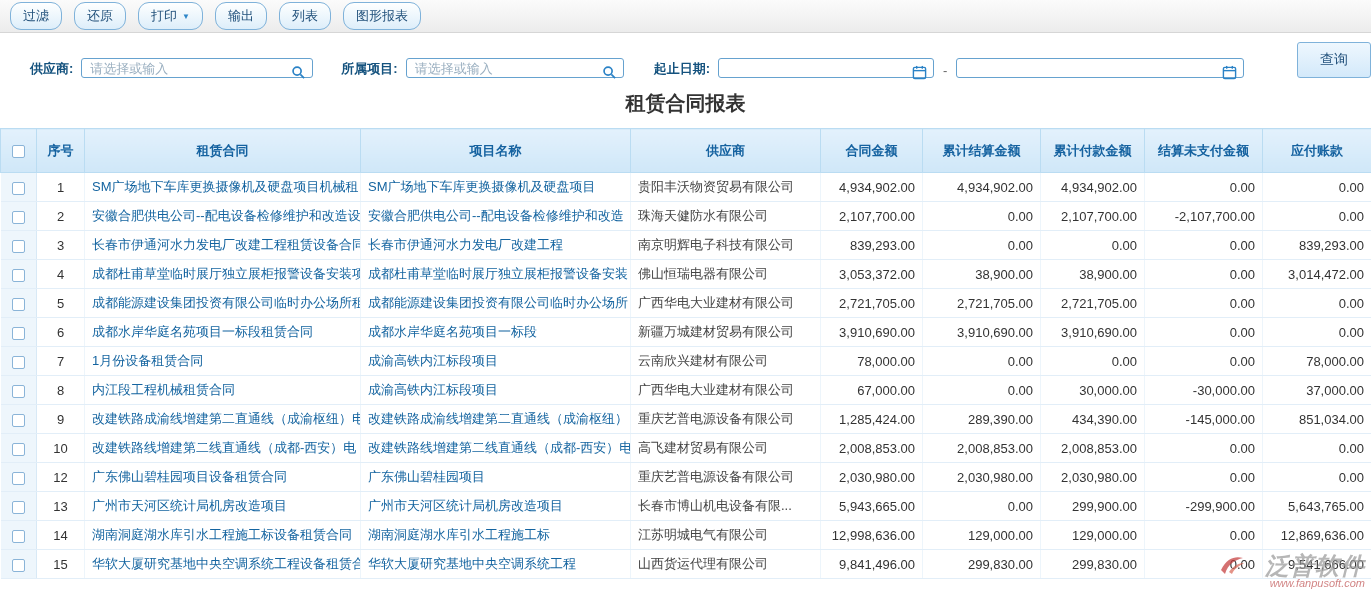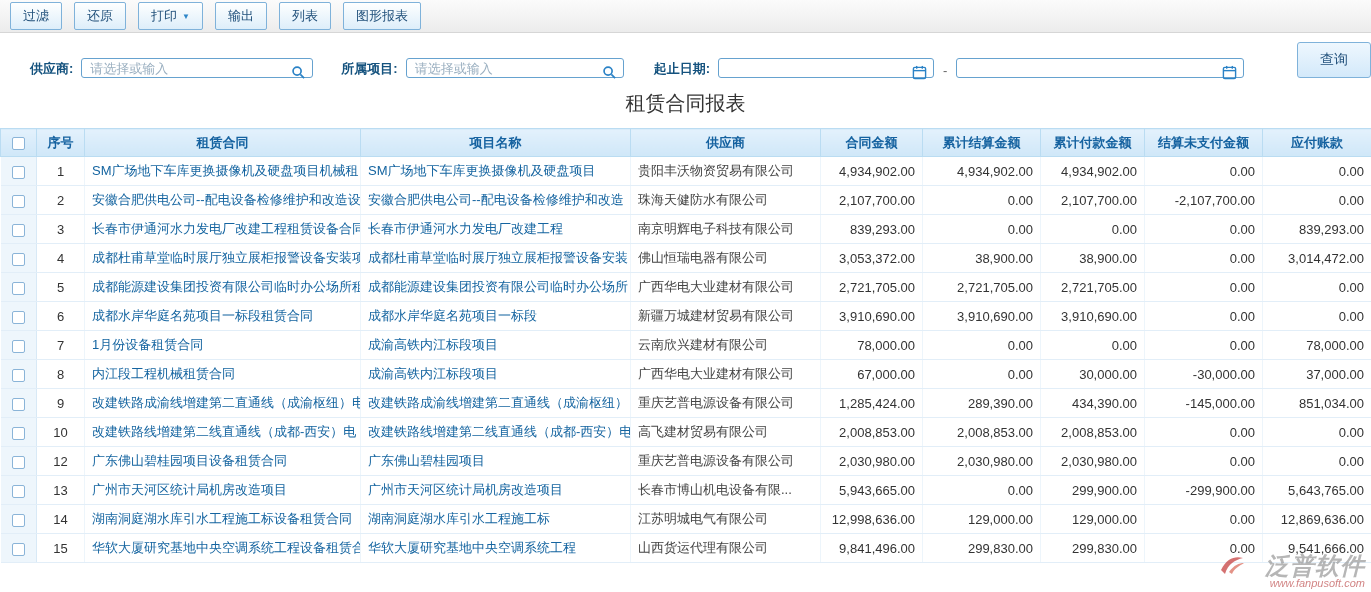--- a/index.html
+++ b/index.html
@@ -1,39 +1,39 @@
 <!DOCTYPE html>
 <html><head>
 <meta charset="utf-8">
 <style>
   *{box-sizing:border-box;margin:0;padding:0}
   html,body{width:1371px;height:592px;overflow:hidden}
   body{font-family:"Liberation Sans","DejaVu Sans",sans-serif;font-size:13px;color:#333;background:#fff;position:relative}
 
   
   .toolbar{height:33px;display:flex;align-items:center;padding:0 10px;background:linear-gradient(#fbfbfb,#ececec);border-bottom:1px solid #d6d6d6}
-  .tbtn{display:inline-flex;align-items:center;gap:5px;margin-right:12px;padding:4px 12px;border:1px solid #7fb2da;border-radius:2px;background:linear-gradient(#feffff,#ddeefa);color:#23527c;font-size:13px;font-family:inherit;cursor:pointer}
+  .tbtn{display:inline-flex;align-items:center;gap:5px;margin-right:12px;padding:4px 12px;border:1px solid #7fb2da;border-radius:11px;background:linear-gradient(#feffff,#ddeefa);color:#23527c;font-size:13px;font-family:inherit;cursor:pointer}
   .caret{font-size:8px;color:#2e86c8}
 
   
   .filterbar{height:45px;display:flex;align-items:flex-end;padding-left:30px;background:#fff}
   .flabel{color:#14527e;font-weight:bold;margin-right:8px;white-space:nowrap}
   .finput{position:relative;display:flex;align-items:center;border:1px solid #66a2cf;border-radius:3px;height:20px;background:#fff;padding:0 26px 0 8px}
   .finput input{border:none;outline:none;width:100%;font-size:13px;color:#333;font-family:inherit;background:transparent}
   .finput input::placeholder{color:#9aafc0}
   .finput .right-icon{position:absolute;right:6px;top:6px;cursor:pointer}
   .dash{margin:0 9px;color:#666}
   .qbtn{margin-left:auto;margin-right:0;width:74px;height:36px;border:1px solid #7fb2da;border-radius:3px;background:linear-gradient(#eef7fe,#d3e9fa);color:#23527c;font-size:14px;font-family:inherit;cursor:pointer}
 
   
-  .title{height:50px;display:flex;align-items:center;justify-content:center;font-size:20px;font-weight:normal;color:#333}
+  .title{height:50px;display:flex;align-items:center;justify-content:center;font-size:20px;font-weight:bold;color:#333}
 
   
   table{width:100%;border-collapse:collapse;table-layout:fixed}
-  thead th{height:28px;background:linear-gradient(#e3f1fc,#cfe7f8);border:1px solid #badcf2;color:#1562a0;font-size:13px;font-weight:bold;padding:0 4px;white-space:nowrap;overflow:hidden;cursor:pointer}
+  thead th{height:44px;background:linear-gradient(#e3f1fc,#cfe7f8);border:1px solid #badcf2;color:#1562a0;font-size:13px;font-weight:bold;padding:0 4px;white-space:nowrap;overflow:hidden;cursor:pointer}
   tbody td{height:29px;border-bottom:1px solid #e2eef8;border-right:1px solid #edf5fb;padding:0 7px;white-space:nowrap;overflow:hidden;font-size:13px;background:#fff}
   td.chk,th.chk{text-align:center;padding:0}
   td.chk{background:#eef6fc;border-right:1px solid #d8e9f6}
   .checkbox{display:inline-block;width:13px;height:13px;border:1px solid #8ab4d8;border-radius:2px;background:#fff;vertical-align:middle;cursor:pointer}
   td.seq{text-align:center}
   td.link{color:#1464a0;cursor:pointer}
   td.supplier{color:#444}
   td.num{text-align:right}
 
   

